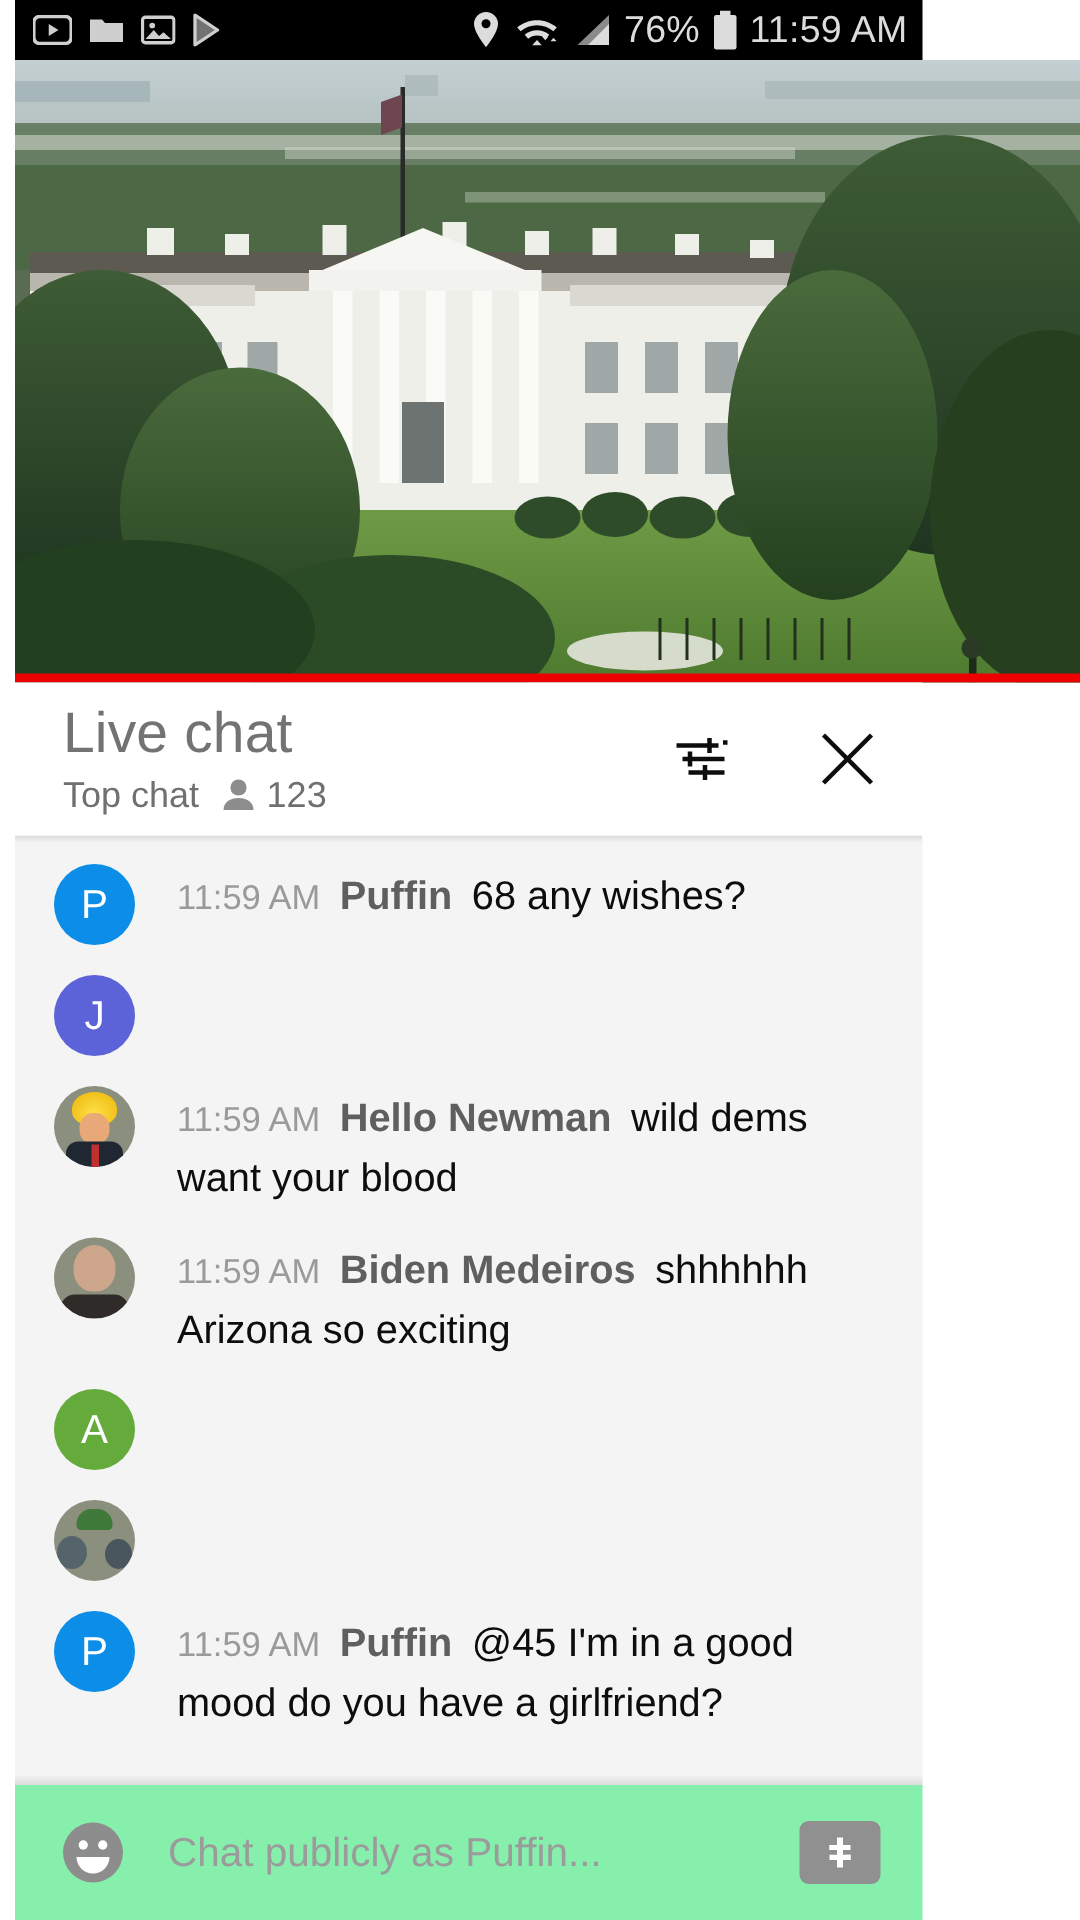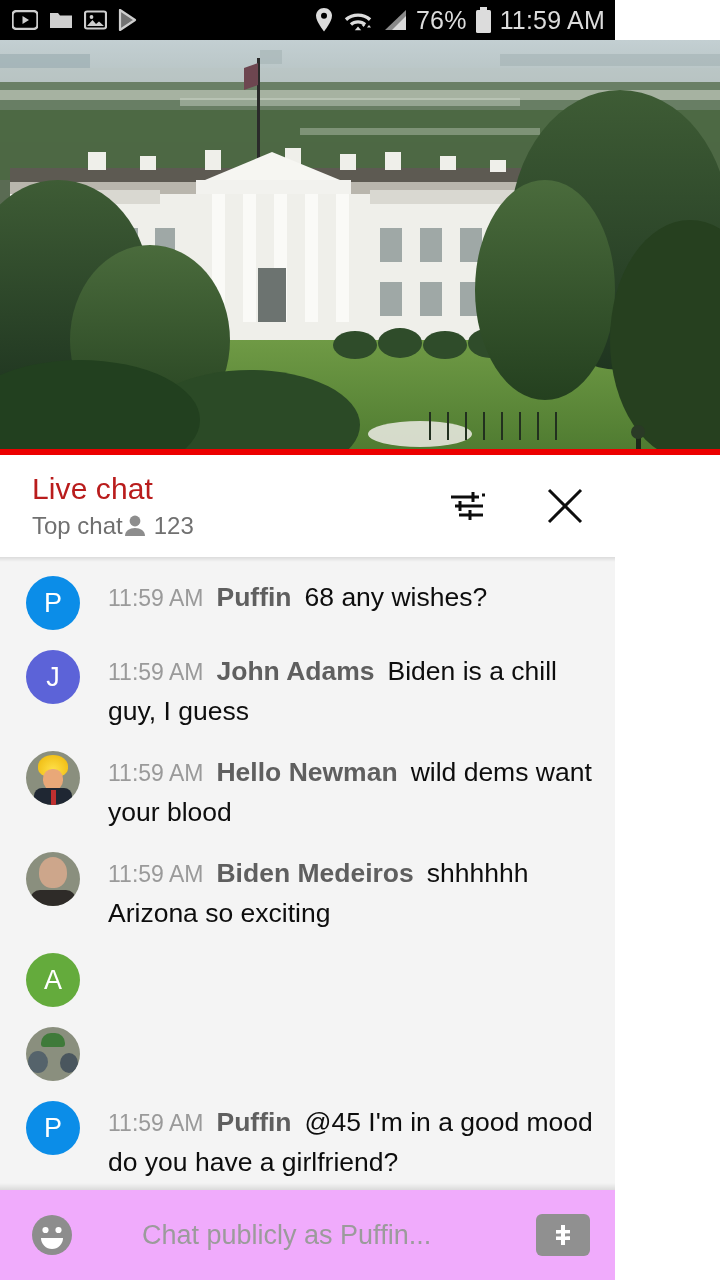--- a/index.html
+++ b/index.html
@@ -2,21 +2,21 @@
 <html><head>
 <meta charset="utf-8">
 <style>
   * { box-sizing: border-box; margin: 0; padding: 0; }
   html, body {
     width: 720px; height: 1280px;
     background: #ffffff;
     font-family: "Liberation Sans", sans-serif;
     overflow: hidden;
   }
-  #app { position: relative; width: 615px; height: 1280px; display: flex; flex-direction: column; }
+  #app { position: relative; width: 615px; height: 1280px; display: flex; flex-direction: column; padding-left: 10px; }
 
   
   .statusbar {
     height: 40px; background: #000000; color: #d8d8d8;
     display: flex; align-items: center; padding: 0 10px 0 12px;
     flex: 0 0 40px;
   }
   .sb-left { display: flex; align-items: center; gap: 11px; }
   .sb-right { margin-left: auto; display: flex; align-items: center; gap: 8px; }
   .sb-icon { display: block; }
@@ -28,22 +28,22 @@
   .video-canvas { position: absolute; inset: 0; }
   .progress-bar { position: absolute; left: 0; bottom: 0; width: 720px; height: 6px; background: #cc0000; }
   .progress-fill { height: 100%; background: #ec0000; }
 
   
   .chat-header {
     background: #ffffff; flex: 0 0 102px; display: flex; align-items: center;
     padding: 0 22px 0 32px; position: relative;
   }
   .chat-header-texts { display: flex; flex-direction: column; justify-content: center; gap: 6px; }
-  .chat-title { font-size: 30px; color: #b91c1c; font-weight: 400; letter-spacing: .1px; }
-  .chat-sub-row { display: flex; align-items: flex-start; }
+  .chat-title { font-size: 38px; color: #737373; font-weight: 400; letter-spacing: .1px; }
+  .chat-sub-row { display: flex; align-items: flex-start; gap: 14px; }
   .chat-subtitle { font-size: 24px; color: #707070; }
   .viewers { display: flex; align-items: center; gap: 7px; }
   .viewers-count { font-size: 24px; color: #707070; }
   .header-actions { margin-left: auto; display: flex; align-items: center; gap: 42px; }
   .hdr-btn { width: 56px; height: 56px; display: flex; align-items: center; justify-content: center; cursor: pointer; }
 
   
   .chat-list {
     flex: 1 1 auto; background: #f4f4f4; position: relative; overflow: hidden;
     padding-top: 8px;
@@ -87,22 +87,22 @@
   .ph-pepe { background: linear-gradient(#2d4030 0%, #44525c 55%, #20262c 100%); }
   .ph-pepe .cap { position: absolute; left: 15px; top: 6px; width: 24px; height: 14px;
       background: #3f7a3a; border-radius: 10px 10px 3px 3px; }
   .ph-pepe .blob1 { position: absolute; left: 2px; top: 24px; width: 20px; height: 22px;
       background: #55636b; border-radius: 50%; }
   .ph-pepe .blob2 { position: absolute; right: 2px; top: 26px; width: 18px; height: 20px;
       background: #4a565e; border-radius: 50%; }
 
   
   .input-bar {
-    flex: 0 0 90px; background: #f0abfc; display: flex; align-items: center;
-    padding: 0 20px 0 24px; position: relative; z-index: 5; gap: 40px;
+    flex: 0 0 90px; background: #86efac; display: flex; align-items: center;
+    padding: 0 20px 0 24px; position: relative; z-index: 5;
   }
   .input-bar::before {
     content: ""; position: absolute; top: -7px; left: 0; right: 0; height: 7px;
     background: linear-gradient(to top, rgba(0,0,0,.10), rgba(0,0,0,0));
   }
   .emoji-btn { width: 56px; height: 56px; flex: 0 0 56px; display:flex; align-items:center; justify-content:center; cursor: pointer; }
   .chat-input {
     flex: 1 1 auto; border: none; outline: none; background: transparent;
     font-family: "Liberation Sans", sans-serif; font-size: 27px; color: #222;
     padding-left: 22px;
@@ -325,25 +325,20 @@
         <div class="msg-text">
           <span class="ts">11:59 AM</span><span class="sp-lg"></span><span class="author">Puffin</span><span class="sp-lg"></span><span>68 any wishes?</span>
         </div>
       </div>
     </div>
 
     <div class="msg">
       <div class="avatar" style="background:#5c63d8">
         <span>J</span>
       </div>
-      <div class="msg-body">
-        <div class="msg-text">
-          <span class="ts">11:59 AM</span><span class="sp-lg"></span><span class="author">John Adams</span><span class="sp-lg"></span><span>Biden is a chill guy, I guess</span>
-        </div>
-      </div>
     </div>
 
     <div class="msg">
       <div class="avatar photo ph-newman">
         <span class="hair"></span>
         <span class="face"></span>
         <span class="suit"></span>
         <span class="tie"></span>
       </div>
       <div class="msg-body">

